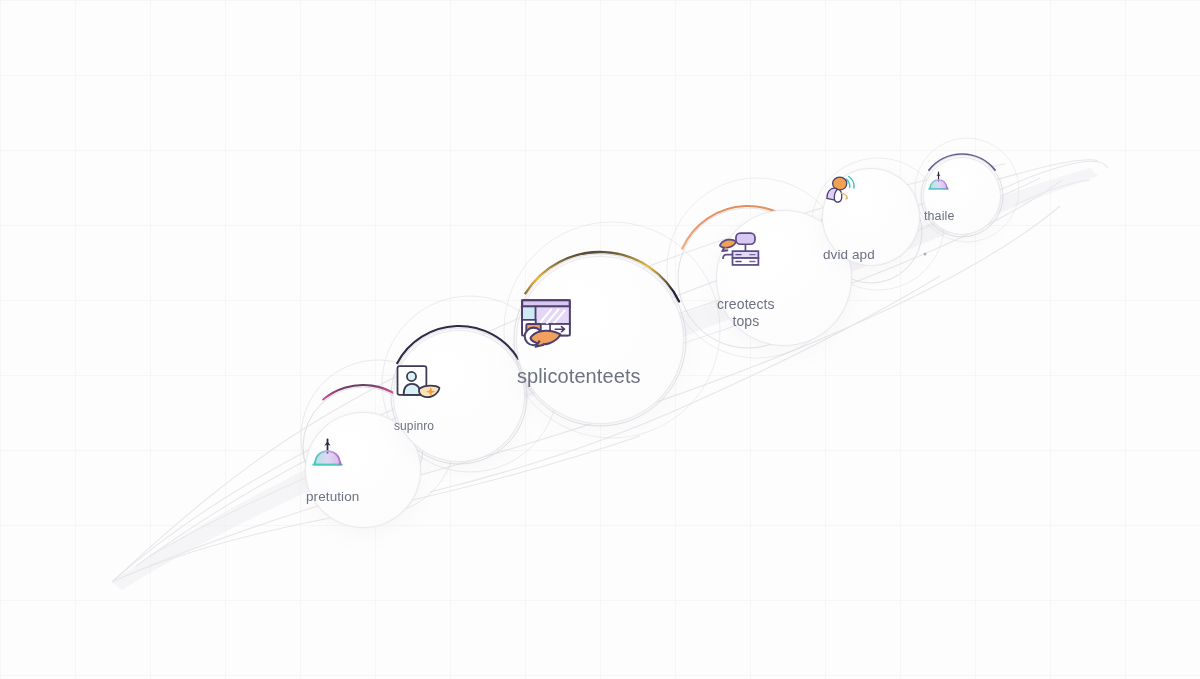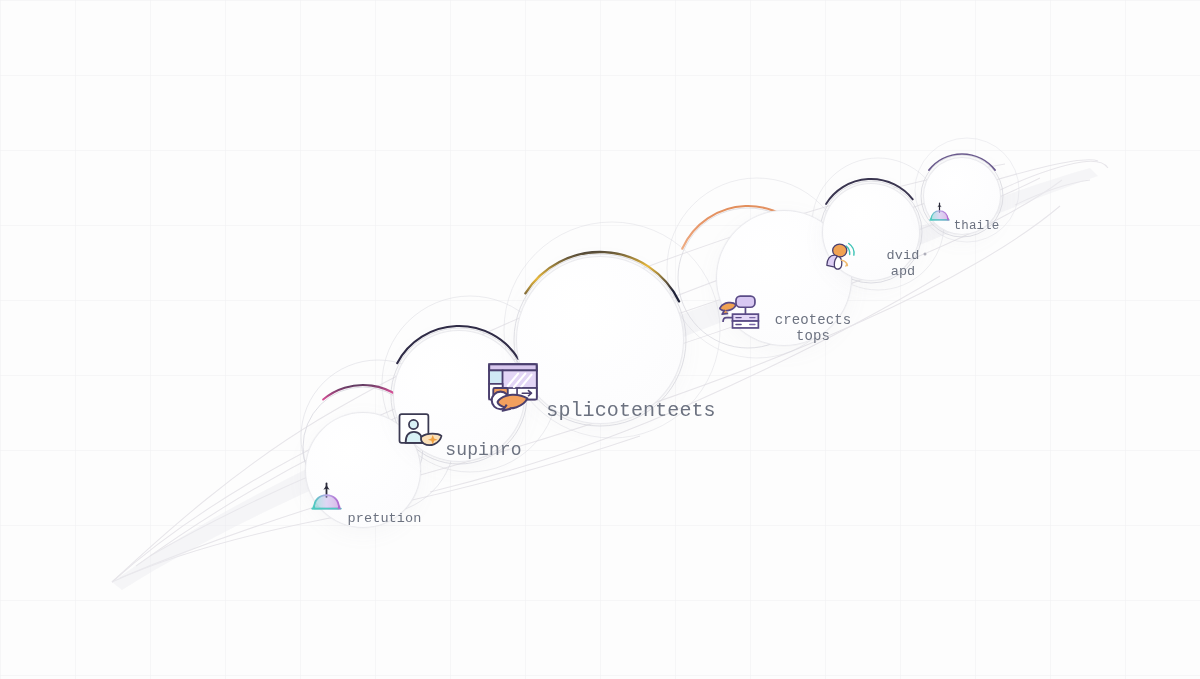--- a/index.html
+++ b/index.html
@@ -17,25 +17,24 @@
   
   .node {
     position:absolute;
     border-radius:50%;
     background:
        radial-gradient(circle at 38% 32%, #ffffff 0%, #fdfdfe 55%, #fbfbfc 100%);
     border:1px solid rgba(160,160,175,0.20);
     box-shadow:0 0 0 0.5px rgba(200,200,215,0.14),
                0 6px 22px rgba(140,145,170,0.055);
     display:flex;
-    flex-direction:row;
-    align-items:flex-end;
+    flex-direction:column;
+    align-items:flex-start;
     justify-content:center;
     z-index:6;
-    font-family:Liberation Mono, monospace;
   }
   .node .icon { display:block; }
   .node .label {
     margin-top:7px;
     color:#6c7280;
     text-align:center;
     line-height:1.18;
     letter-spacing:.1px;
     white-space:pre-line;
     font-weight:400;
@@ -167,21 +166,21 @@
         <span class="label" style="font-size: 13.5px; color: rgb(108, 114, 128);">pretution</span>
       </div>
       <div class="node" style="left: 393px; top: 330px; width: 132px; height: 132px;">
         <span class="icon"><svg width="49" height="49" viewBox="0 0 56 48" xmlns="http://www.w3.org/2000/svg">
       <rect x="4" y="4" width="33" height="33" rx="2.5" fill="#ffffff" stroke="#3b3a52" stroke-width="2"></rect>
       <circle cx="20" cy="16" r="5.2" fill="#d9f1f5" stroke="#3b3a52" stroke-width="2"></circle>
       <path d="M11 37 C11 28 15 24.5 20.5 24.5 C26 24.5 30 28 30 37 Z" fill="#d9f1f5" stroke="#3b3a52" stroke-width="2" stroke-linejoin="round"></path>
       <path d="M29 30 C36 25 48 26 52 29 C50 38 39 42 32 38 C29 36 28 33 29 30 Z" fill="#fbe0b8" stroke="#3b3a52" stroke-width="2" stroke-linejoin="round"></path>
       <path d="M42 28 L43.6 32 L47.5 33.3 L43.6 34.6 L42 38.5 L40.4 34.6 L36.5 33.3 L40.4 32 Z" fill="#f0a142"></path>
     </svg></span>
-        <span class="label" style="font-size: 18px; color: rgb(108, 114, 128);">supinro</span>
+        <span class="label" style="font-size: 12px; color: rgb(108, 114, 128);">supinro</span>
       </div>
       <div class="node" style="left: 516px; top: 256px; width: 168px; height: 168px;">
         <span class="icon"><svg width="62" height="62" viewBox="0 0 60 54" xmlns="http://www.w3.org/2000/svg">
       <rect x="5" y="5" width="46" height="34" rx="2" fill="#ffffff" stroke="#4a3f6e" stroke-width="2"></rect>
       <rect x="5" y="5" width="46" height="6" fill="#d8c8ee" stroke="#4a3f6e" stroke-width="2"></rect>
       <rect x="5" y="11" width="13" height="13" fill="#cfe9f5" stroke="#4a3f6e" stroke-width="1.6"></rect>
       <rect x="18" y="11" width="33" height="17" fill="#e3d6f6" stroke="#4a3f6e" stroke-width="1.6"></rect>
       <path d="M23 26 L33 14 M29 27 L40 14 M36 27 L46 15" stroke="#ffffff" stroke-width="2" stroke-linecap="round"></path>
       <rect x="5" y="24" width="13" height="15" fill="#ffffff" stroke="#4a3f6e" stroke-width="1.6"></rect>
       <rect x="32" y="28" width="19" height="11" fill="#ffffff" stroke="#4a3f6e" stroke-width="1.6"></rect>
@@ -201,21 +200,21 @@
       <rect x="18" y="33" width="30" height="8" fill="#ffffff" stroke="#5a4b86" stroke-width="2"></rect>
       <path d="M22 29 L28 29 M22 37 L28 37" stroke="#5a4b86" stroke-width="1.6" stroke-linecap="round"></path>
       <path d="M38 29 L44 29 M38 37 L44 37" stroke="#7b6aa8" stroke-width="1.6" stroke-linecap="round"></path>
       <path d="M18 29 L11 29 C8 29 7 31 7 34" stroke="#5a4b86" stroke-width="2" fill="none"></path>
       <path d="M4 17 C8 11 18 10 22 14 C20 20 10 23 5 20 C3 19 3 18 4 17 Z" fill="#f0a253" stroke="#5a4b86" stroke-width="2" stroke-linejoin="round"></path>
       <path d="M9 20 L6 25 L13 24" fill="#f0a253" stroke="#5a4b86" stroke-width="2" stroke-linejoin="round"></path>
     </svg></span>
         <span class="label" style="font-size: 14px; color: rgb(108, 114, 128);">creotects
 tops</span>
       </div>
-      <div class="node" style="left: 822px; top: 183px; width: 98px; height: 98px; gap: 28px;">
+      <div class="node" style="left: 822px; top: 168px; width: 98px; height: 98px; gap: 28px;">
         <span class="icon"><svg width="36" height="36" viewBox="0 0 56 50" xmlns="http://www.w3.org/2000/svg">
       <path d="M40 4 C46 8 49 15 48 22" stroke="#3fc4b6" stroke-width="2.2" fill="none" stroke-linecap="round"></path>
       <path d="M36 8 C40 11 42 16 41.5 21" stroke="#3fc4b6" stroke-width="2.2" fill="none" stroke-linecap="round"></path>
       <path d="M32 12 C34.5 14 35.5 17 35 20" stroke="#3fc4b6" stroke-width="2.2" fill="none" stroke-linecap="round"></path>
       <ellipse cx="26" cy="15" rx="11" ry="10" fill="#f0a253" stroke="#4a3f6e" stroke-width="2"></ellipse>
       <path d="M6 38 C6 28 11 22 18 22 C22 22 24 25 24 30 L24 42 Z" fill="#ded0f5" stroke="#4a3f6e" stroke-width="2" stroke-linejoin="round"></path>
       <path d="M22 24 C28 24 30 30 29 38 C28 43 24 45 20 43 C17 41.5 17 34 19 29 Z" fill="#ffffff" stroke="#4a3f6e" stroke-width="2" stroke-linejoin="round"></path>
       <path d="M29 30 C34 31 37 34 38 38" stroke="#f0bb72" stroke-width="2.4" fill="none" stroke-linecap="round"></path>
       <path d="M37 33 L39 39 L34 40" fill="#f0bb72"></path>
     </svg></span>

